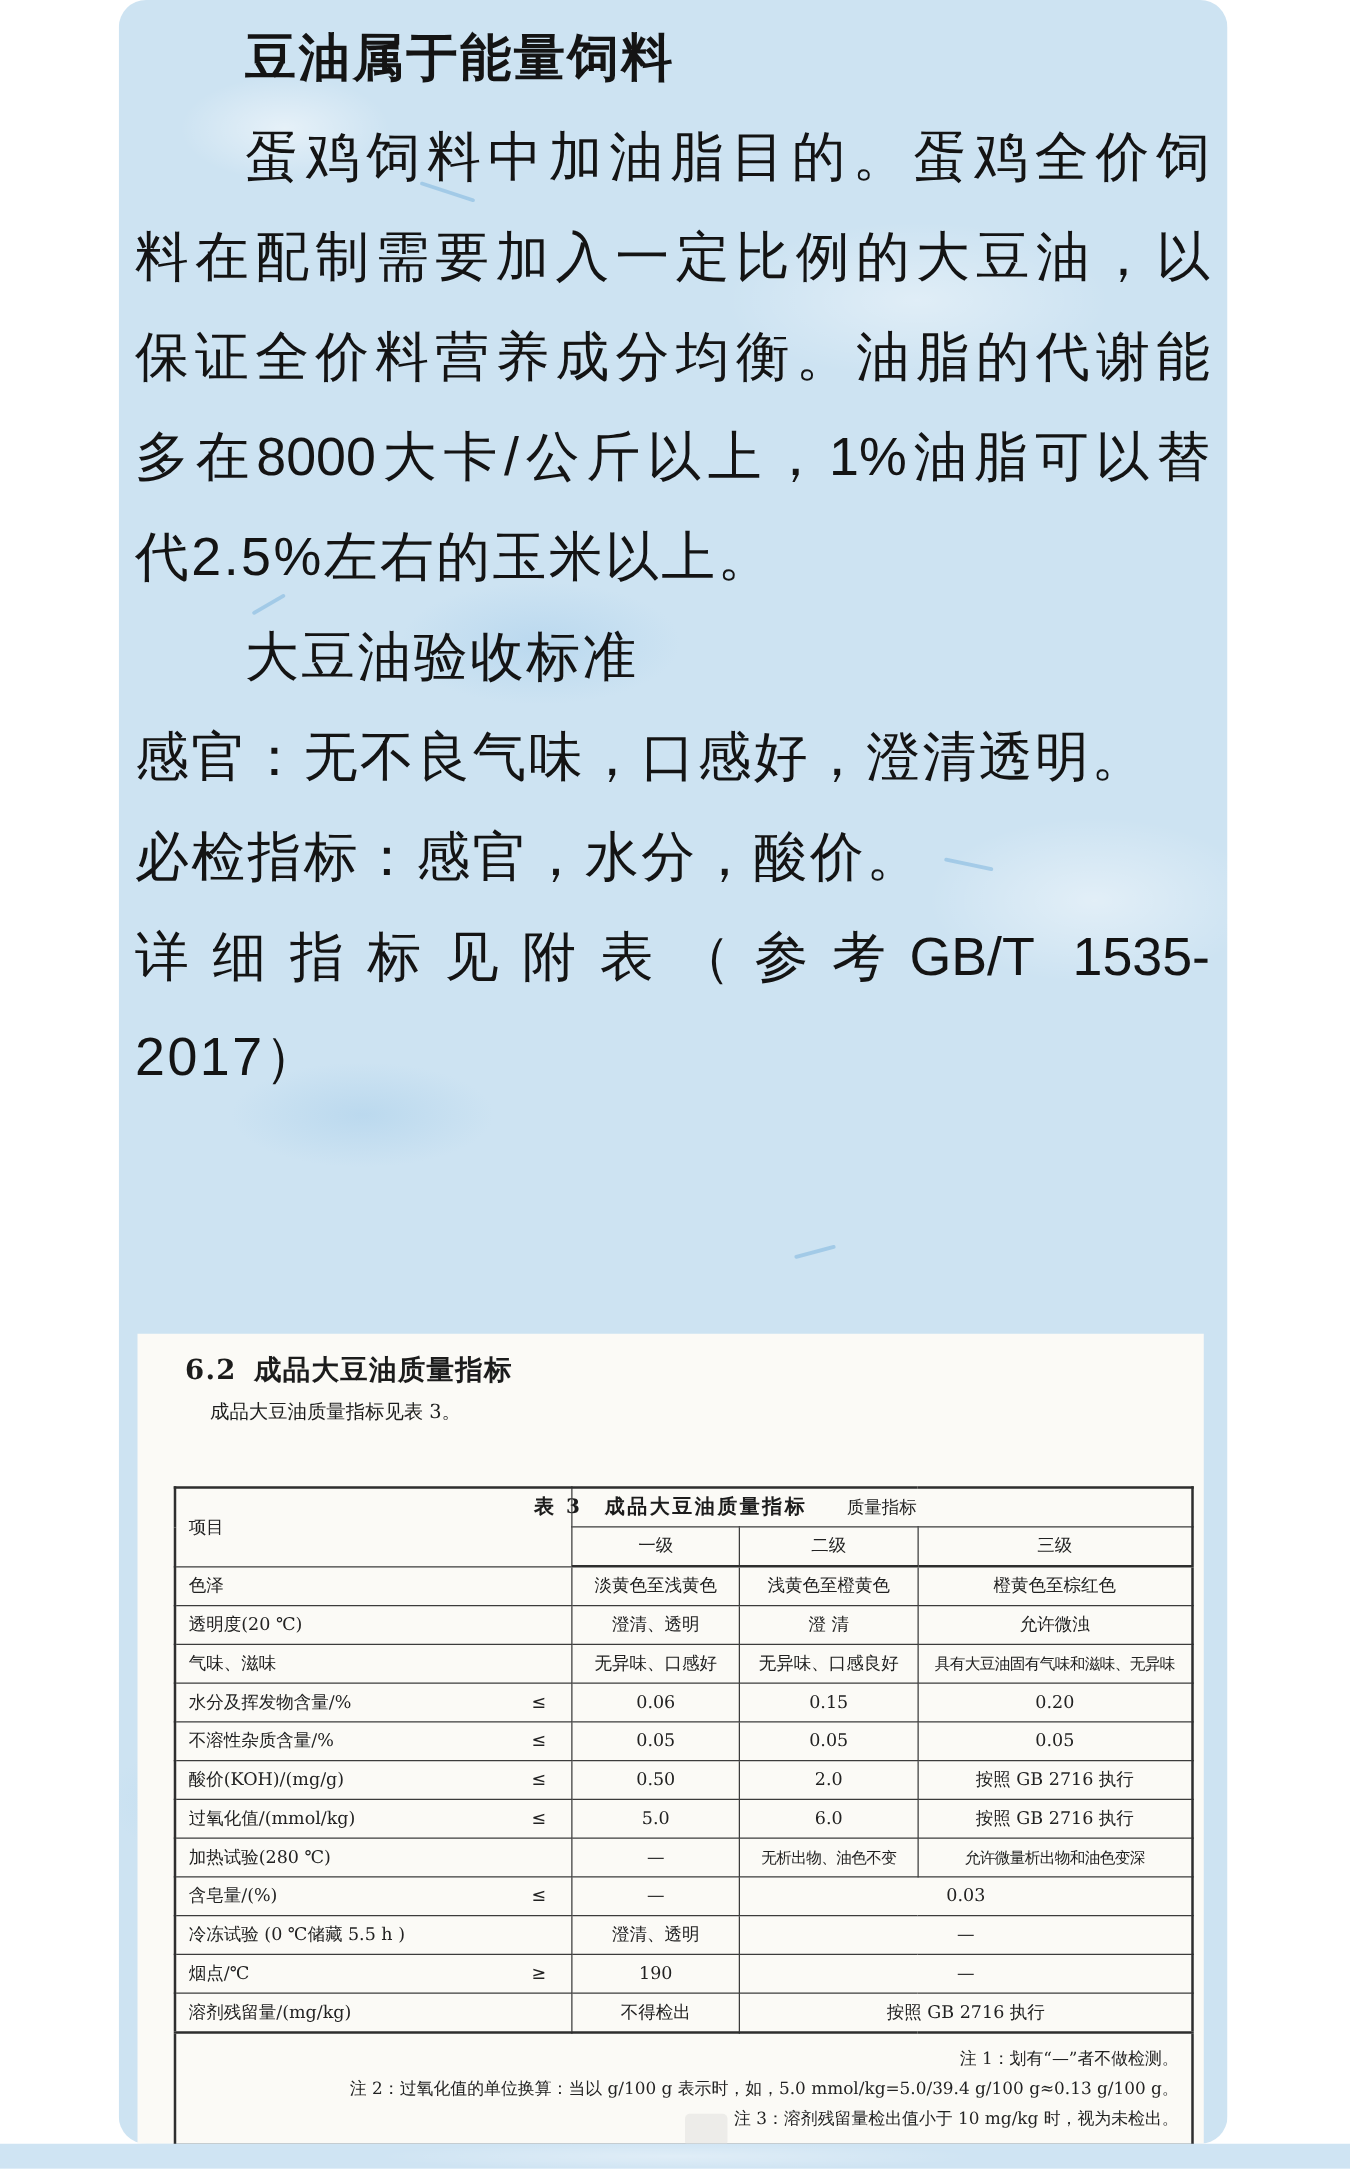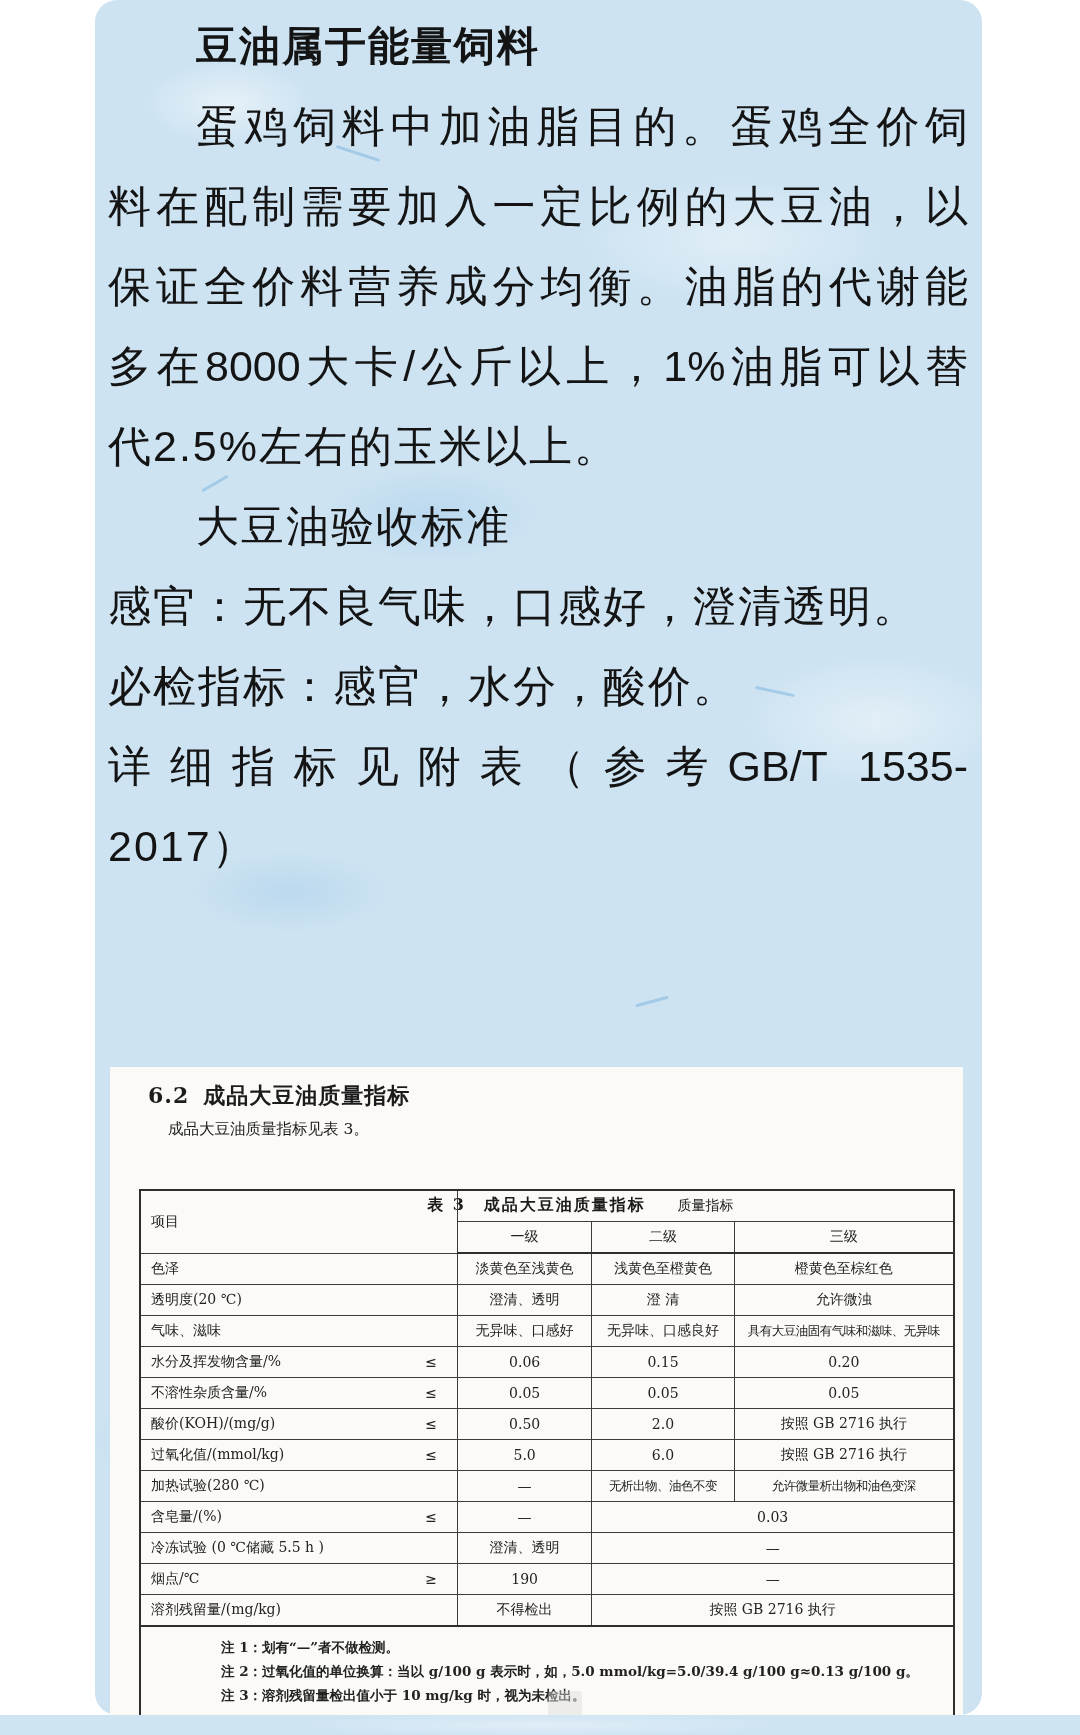--- a/index.html
+++ b/index.html
@@ -55,21 +55,21 @@
     border-collapse:collapse;table-layout:fixed;
     font-size:14px;color:#222;
   }
   .tbl td{
     border:1px solid #3c3c3c;height:30px;padding:0 4px;
     text-align:center;vertical-align:middle;overflow:hidden;
   }
   .tbl{border:2px solid #2e2e2e;}
   .tbl td.item{text-align:left;padding-left:10px;}
   .tbl tr.grades td{border-bottom:2px solid #2e2e2e;}
-  .tbl td.notes{border-top:2px solid #2e2e2e;text-align:left;padding:8px 10px 8px 80px;height:auto;font-weight:bold;}
+  .tbl td.notes{border-top:2px solid #2e2e2e;text-align:right;padding:8px 10px 8px 41px;height:auto;}
   .note-line{font-size:13.5px;line-height:24px;white-space:nowrap;}
   .labelwrap{display:flex;justify-content:space-between;align-items:center;}
   .sign{padding-right:16px;font-family:"DejaVu Sans",sans-serif;}
   .tight{font-size:12.5px;letter-spacing:-.5px;white-space:nowrap;}
 
   
   .bottom-band{
     position:absolute;left:0;top:1715px;width:1080px;height:20px;
     background-color:#cfe4f3;
     background-image:radial-gradient(300px 14px at 50% 50%, rgba(255,255,255,.35), rgba(255,255,255,0) 80%);

